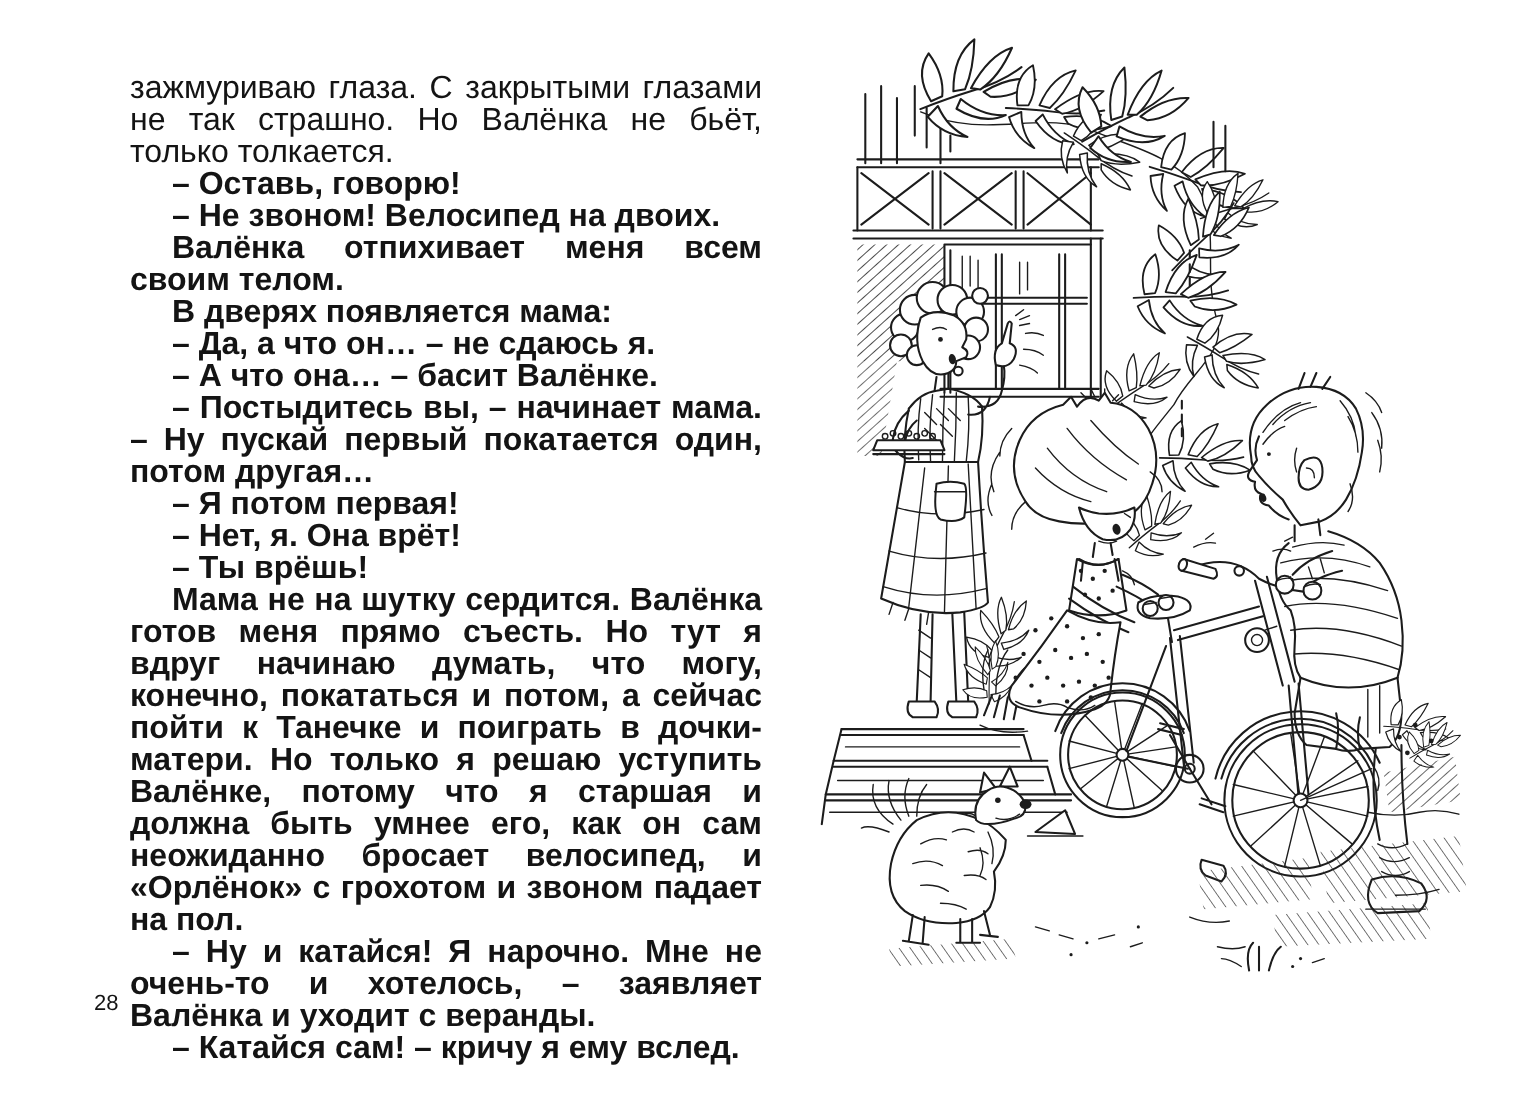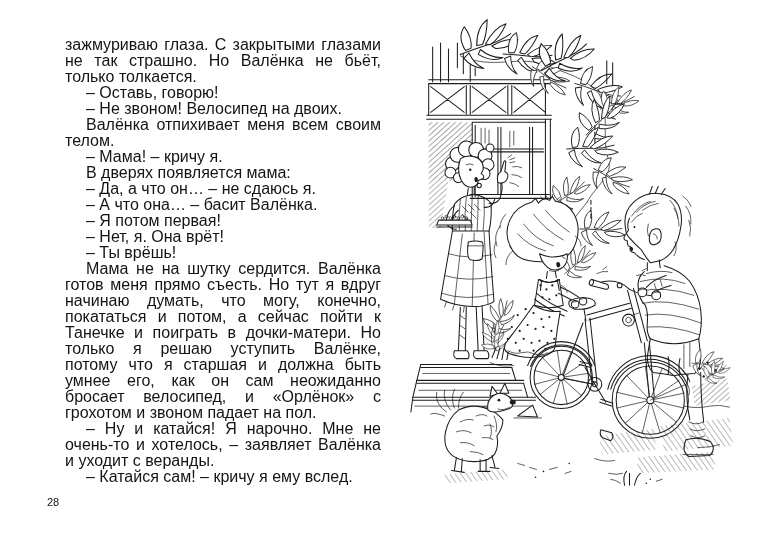--- a/index.html
+++ b/index.html
@@ -13,21 +13,21 @@
   }
   .text-col{
     position:absolute;
     left:47px;top:37px;width:316px;
     font-size:16px;line-height:16px;
     text-align:justify;
     letter-spacing:0px;
     margin-left:18px;
   }
   .text-col p{margin:0;}
-  .text-col p.ind{text-indent:21px;}
+  .text-col p.ind{text-indent:21px;font-weight:bold;}
   .pagenum{
     position:absolute;left:47px;top:494px;
     font-size:11px;line-height:16px;
   }
   .illo{
     position:absolute;left:401px;top:15px;
     width:366px;height:527px;
   }
   .illo svg{width:100%;height:100%;}
   
@@ -39,24 +39,24 @@
 </head>
 <body>
 
 <div class="page">
 
   <div class="text-col">
     <p>зажмуриваю глаза. С закрытыми глазами не так страшно. Но Валёнка не бьёт, только толкается.</p>
     <p class="ind">– Оставь, говорю!</p>
     <p class="ind">– Не звоном! Велосипед на двоих.</p>
     <p class="ind">Валёнка отпихивает меня всем своим телом.</p>
-    <p class="ind">– Мама! – кричу я.</p>
     <p class="ind">В дверях появляется мама:</p>
     <p class="ind">– Да, а что он… – не сдаюсь я.</p>
-    <p class="ind">– А что она… – басит Валёнка.</p>
+    <p class="ind">– А что она… – басит Валёнке.</p>
+    <p class="ind">– Постыдитесь вы, – начинает мама. – Ну пу­скай первый покатается один, потом другая…</p>
     <p class="ind">– Я потом первая!</p>
     <p class="ind">– Нет, я. Она врёт!</p>
     <p class="ind">– Ты врёшь!</p>
     <p class="ind">Мама не на шутку сердится. Валёнка готов ме­ня прямо съесть. Но тут я вдруг начинаю думать, что могу, конечно, покататься и потом, а сейчас пойти к Танечке и поиграть в дочки-матери. Но только я решаю уступить Валёнке, потому что я старшая и должна быть умнее его, как он сам неожиданно бросает велосипед, и «Орлёнок» с грохотом и звоном падает на пол.</p>
     <p class="ind">– Ну и катайся! Я нарочно. Мне не очень-то и хотелось, – заявляет Валёнка и уходит с ве­ранды.</p>
     <p class="ind">– Катайся сам! – кричу я ему вслед.</p>
   </div>
 
   <div class="pagenum">28</div>
 

